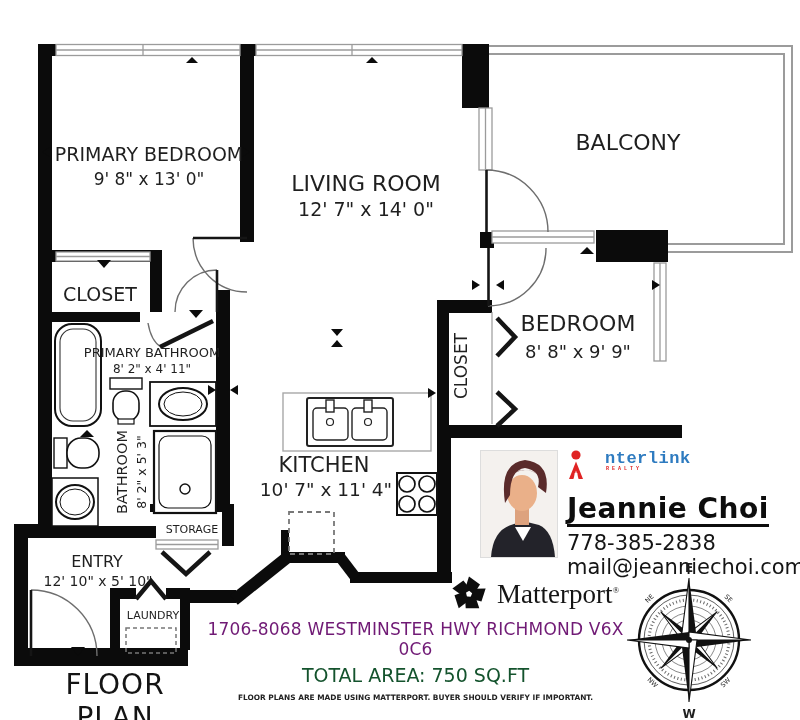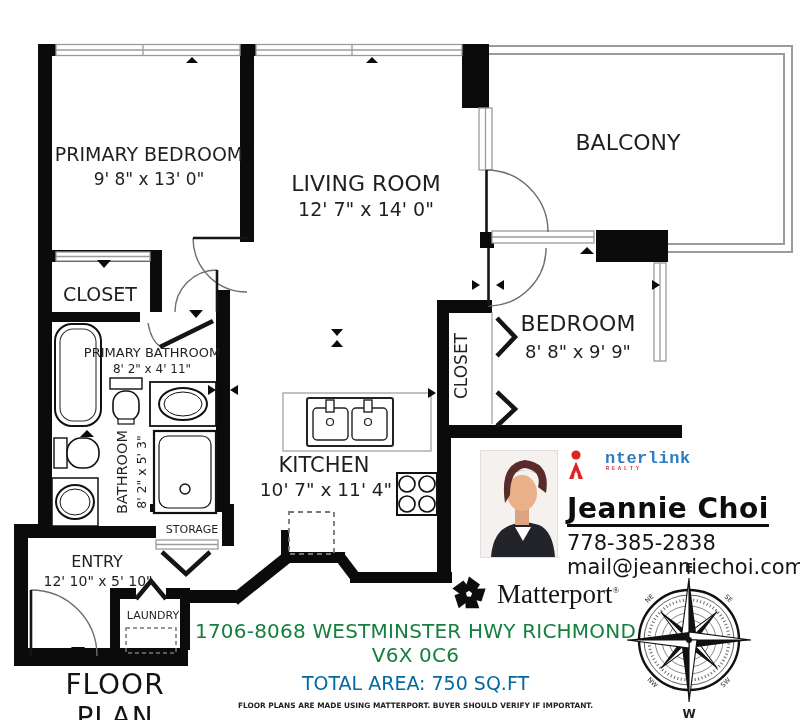--- a/index.html
+++ b/index.html
@@ -18,22 +18,22 @@
   .agent-name{font-size:28px;font-weight:bold;color:#0d0d0d;border-bottom:3px solid #0d0d0d;
               padding-bottom:1px;width:fit-content;letter-spacing:.5px;margin-top:10px;}
   .agent-phone{font-size:21px;margin-top:5px;color:#141414;}
   .agent-email{font-size:21px;margin-top:2px;color:#141414;}
   
   .matterport{position:absolute;left:449px;top:574px;display:flex;align-items:center;}
   .mp-text{font-family:"Liberation Serif",serif;font-size:27px;color:#151515;margin-left:8px;}
   .mp-reg{font-size:9px;vertical-align:super;}
   
   .addr-block{position:absolute;left:188px;top:619px;width:455px;text-align:center;}
-  .addr-line{font-size:20px;color:#15803d;letter-spacing:.2px;}
-  .area-line{font-size:19px;color:#0369a1;margin-top:5px;}
+  .addr-line{font-size:17px;color:#701a75;letter-spacing:.2px;}
+  .area-line{font-size:19px;color:#14532d;margin-top:5px;}
   .disc{font-size:7.4px;font-weight:bold;color:#222;line-height:1.5;margin-top:6px;}
   .plan-title{position:absolute;left:30px;top:668px;width:170px;text-align:center;
               font-size:28px;letter-spacing:1px;color:#141414;}
   .compass{position:absolute;left:624px;top:556px;}
 </style>
 </head>
 <body>
 
 <div class="canvas">
 

